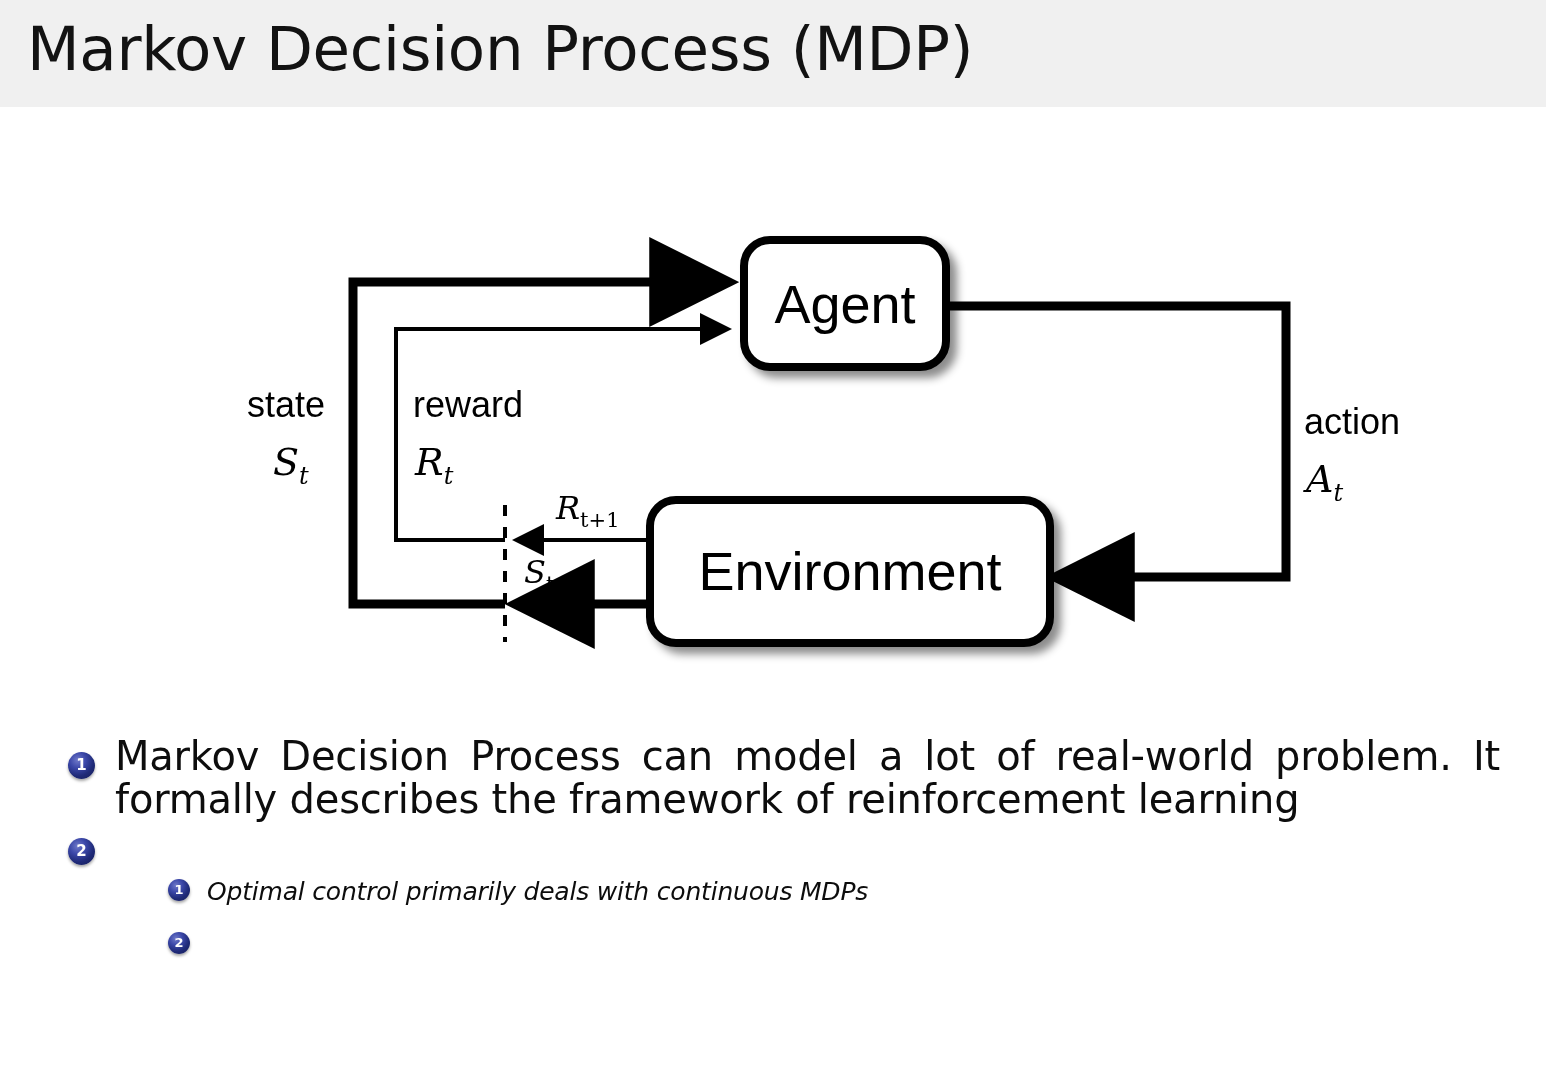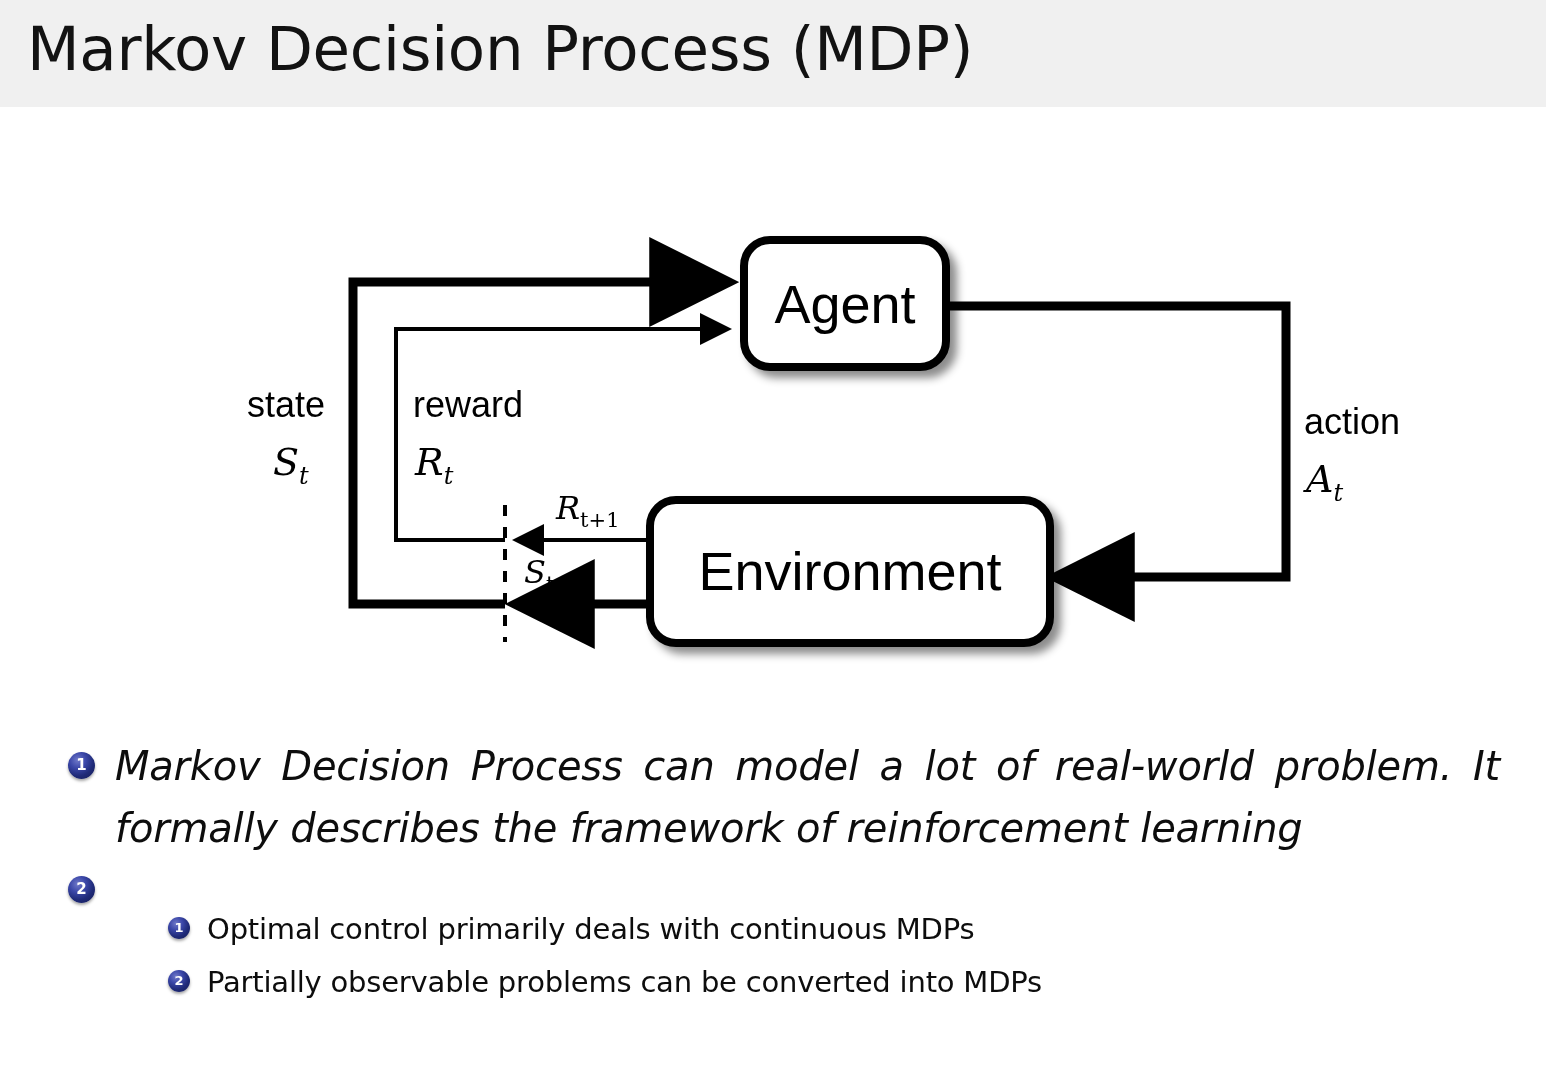--- a/index.html
+++ b/index.html
@@ -122,35 +122,35 @@
     width: 22px;
     height: 22px;
     line-height: 22px;
     font-size: 13px;
     margin-top: 14px;
     margin-right: 17px;
   }
   .bullet-text-l1 {
     font-family: "DejaVu Sans", sans-serif;
     font-size: 40px;
-    line-height: 62px;
+    line-height: 43px;
     color: #0d0d0d;
     max-width: 1385px;
     text-align: justify;
     text-justify: inter-word;
     letter-spacing: -0.2px;
-    font-style: italic;
   }
   .bullet-text-l1.nojust { text-align: left; }
   .bullet-text-l2 {
     font-family: "DejaVu Sans", sans-serif;
-    font-size: 29px;
+    font-size: 25px;
     line-height: 53px;
     color: #0d0d0d;
     letter-spacing: -0.2px;
+    font-style: italic;
   }
 </style>
 </head>
 <body>
 
 <div id="header-bar">
   <div id="page-title">Markov Decision Process (MDP)</div>
 </div>
 
 <div id="diagram">
@@ -235,16 +235,15 @@
     <span class="marker marker-l1">2</span>
   </div>
 
   <div class="bullet-row bullet-l2">
     <span class="marker marker-l2">1</span>
     <span class="bullet-text-l2">Optimal control primarily deals with continuous MDPs</span>
   </div>
 
   <div class="bullet-row bullet-l2">
     <span class="marker marker-l2">2</span>
-    <span class="bullet-text-l2">Partially observable problems can be converted into MDPs</span>
   </div>
 
 </div>
 
 </body></html>

